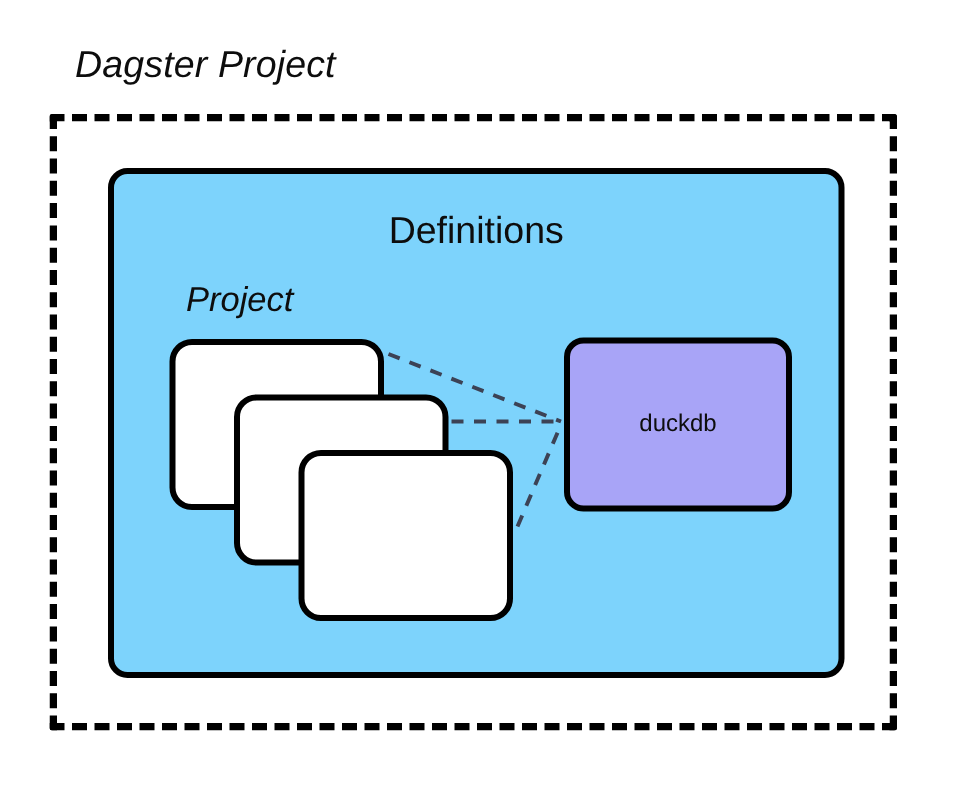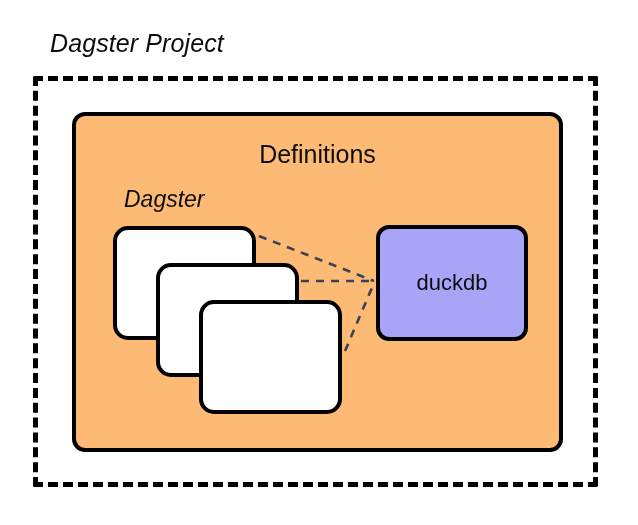--- a/index.html
+++ b/index.html
@@ -47,21 +47,21 @@
   
   .definitions-box {
     position: absolute;
     left: 72px;
     top: 112px;
     width: 491px;
     height: 340px;
     box-sizing: border-box;
     border: 4px solid #000000;
     border-radius: 13px;
-    background: #fdba74;
+    background: #7dd3fc;
   }
   .definitions-label {
     position: absolute;
     left: 0;
     top: 24px;
     width: 100%;
     text-align: center;
     font-size: 25px;
     font-weight: 400;
     color: #0d0d0d;
@@ -103,21 +103,21 @@
     box-sizing: border-box;
     border: 4px solid #000000;
     border-radius: 13px;
     background: #a8a4f7;
     display: flex;
     align-items: center;
     justify-content: center;
     z-index: 6;
   }
   .resource-name {
-    font-size: 22px;
+    font-size: 16px;
     font-weight: 400;
     color: #0d0d0d;
   }
 
   
   .connectors {
     position: absolute;
     left: 0;
     top: 0;
     width: 638px;
@@ -132,21 +132,21 @@
 <div id="canvas">
 
   <div class="project-title">Dagster Project</div>
 
   <div class="project-boundary"></div>
 
   <div class="definitions-box">
     <div class="definitions-label">Definitions</div>
   </div>
 
-  <div class="section-label label-assets">Dagster</div>
+  <div class="section-label label-assets">Project</div>
 
 
   <svg class="connectors" width="638" height="525" viewBox="0 0 638 525" xmlns="http://www.w3.org/2000/svg">
     <line x1="259" y1="236" x2="374" y2="281" stroke="#3c4255" stroke-width="2.6" stroke-dasharray="8 7" stroke-linecap="butt"></line>
     <line x1="301" y1="281" x2="374" y2="281" stroke="#3c4255" stroke-width="2.6" stroke-dasharray="8 7" stroke-linecap="butt"></line>
     <line x1="345" y1="351" x2="374" y2="283" stroke="#3c4255" stroke-width="2.6" stroke-dasharray="8 7" stroke-linecap="butt"></line>
   </svg>
 
   <div class="asset-card asset-card-1">
     <span></span>

